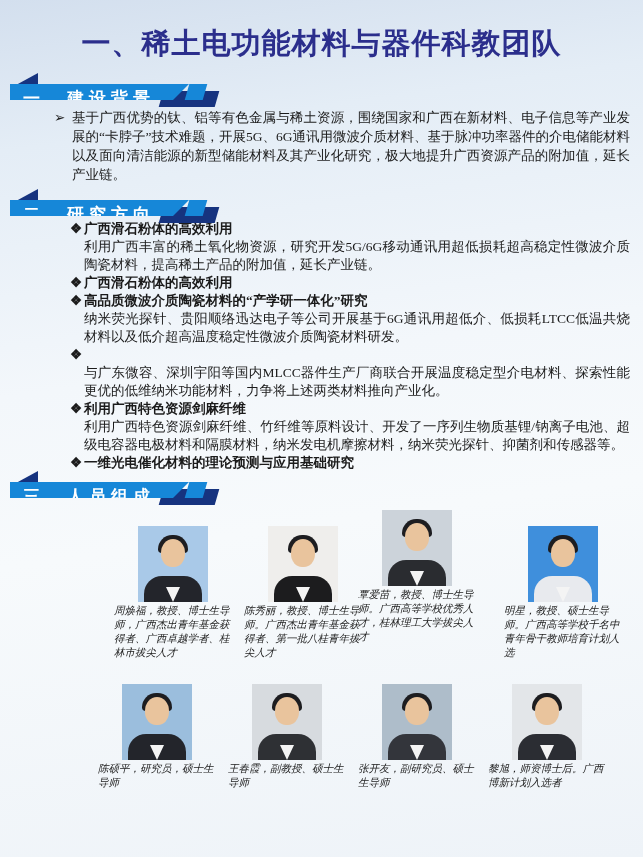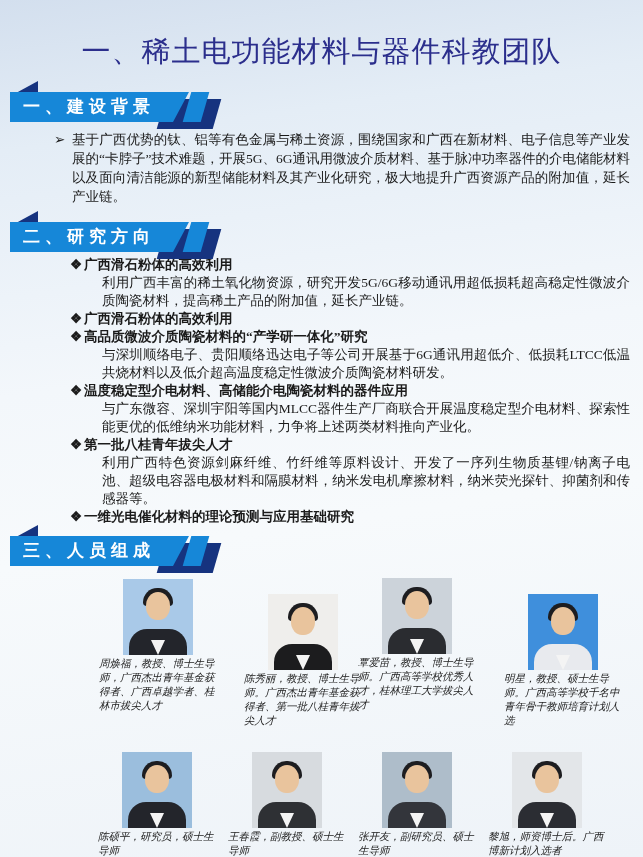--- a/index.html
+++ b/index.html
@@ -3,34 +3,34 @@
 <meta charset="utf-8">
 <style>
   html,body{margin:0;padding:0;}
   body{
     width:643px;height:857px;overflow:hidden;
     font-family:"Liberation Serif", serif;
     background:linear-gradient(172deg,#d3dfee 0%,#e4edf6 16%,#f3f7fb 42%,#f7fafc 60%,#eef3f8 100%);
     color:#1b1b1b;
   }
   .page-title{
-    margin:16px;padding-top:16px;text-align:center;
+    margin:8px;padding-top:16px;text-align:center;
     font-family:"Liberation Sans", sans-serif;
-    font-size:29px;font-weight:400;letter-spacing:1px;color:#2b2e8c;
+    font-size:29px;font-weight:700;letter-spacing:1px;color:#2b2e8c;
   }
   
   .ribbon{position:relative;width:fit-content;margin:20px 0 0 10px;z-index:0;}
   .ribbon .corner{
     position:absolute;top:-11px;left:6px;width:22px;height:12px;background:#16337f;
     clip-path:polygon(100% 0,100% 100%,0 100%);
   }
   .ribbon .band{
     display:block;background:#1687d8;color:#ffffff;
     font-family:"Liberation Sans", sans-serif;font-weight:bold;
-    font-size:17px;letter-spacing:5px;line-height:30px;height:30px;
+    font-size:17px;letter-spacing:5px;line-height:30px;height:16px;
     padding:0 34px 0 13px;
     clip-path:polygon(0 0,100% 0,calc(100% - 16px) 100%,0 100%);
   }
   .ribbon .under{
     position:absolute;top:7px;left:calc(100% - 28px);width:56px;height:100%;
     background:#16337f;transform:skewX(-16deg);z-index:-1;
   }
   .ribbon .stripe{
     position:absolute;top:0;left:calc(100% - 2px);width:18px;height:100%;
     background:#1687d8;transform:skewX(-16deg);
@@ -39,21 +39,21 @@
   .bg-para{
     display:flex;margin:8px 13px 0 54px;
     font-size:13.5px;line-height:19px;text-align:justify;
   }
   .bg-para .marker{flex:0 0 18px;color:#1b1b1b;}
   
   .items{margin:4px 13px 0 70px;}
   .item{margin-bottom:0;}
   .item-title{display:flex;font-weight:bold;font-size:13.5px;line-height:18px;}
   .item-title .marker{flex:0 0 14px;}
-  .item-body{margin-left:32px;font-size:13.5px;line-height:18px;text-align:justify;}
+  .item-body{margin-left:14px;font-size:13.5px;line-height:18px;text-align:justify;}
   
   .people{display:grid;grid-template-columns:repeat(4,122px);column-gap:8px;row-gap:8px;margin:12px 0 0 98px;}
   .person{width:118px;}
   .photo{
     position:relative;width:70px;height:76px;margin:0 auto 2px auto;overflow:hidden;
   }
   .photo .hair{position:absolute;top:9px;left:50%;transform:translateX(-50%);width:30px;height:18px;border-radius:15px 15px 4px 4px;background:#1d1d20;}
   .photo .head{position:absolute;top:13px;left:50%;transform:translateX(-50%);width:24px;height:28px;border-radius:50% 50% 46% 46%;background:#e9c49d;}
   .photo .torso{position:absolute;bottom:-8px;left:50%;transform:translateX(-50%);width:58px;height:34px;border-radius:18px 18px 0 0;}
   .photo .collar{position:absolute;bottom:0;left:50%;transform:translateX(-50%);width:14px;height:15px;background:#f4f4f4;clip-path:polygon(0 0,100% 0,50% 100%);}
@@ -97,53 +97,52 @@
     <div class="item-title">
       <span class="marker">❖</span>
       <span>广西滑石粉体的高效利用</span>
     </div>
   </div>
   <div class="item">
     <div class="item-title">
       <span class="marker">❖</span>
       <span>高品质微波介质陶瓷材料的“产学研一体化”研究</span>
     </div>
-    <div class="item-body">与深圳顺络电子、贵阳顺络迅达电子等公司开展基于6G通讯用超低介、低损耗LTCC低温共烧材料以及低介超高温度稳定性微波介质陶瓷材料研发。</div>
-  </div>
-  <div class="item">
-    <div class="item-title">
-      <span class="marker">❖</span>
-      <span>温度稳定型介电材料、高储能介电陶瓷材料的器件应用</span>
+    <div class="item-body">纳米荧光探针、贵阳顺络迅达电子等公司开展基于6G通讯用超低介、低损耗LTCC低温共烧材料以及低介超高温度稳定性微波介质陶瓷材料研发。</div>
+  </div>
+  <div class="item">
+    <div class="item-title">
+      <span class="marker">❖</span>
     </div>
     <div class="item-body">与广东微容、深圳宇阳等国内MLCC器件生产厂商联合开展温度稳定型介电材料、探索性能更优的低维纳米功能材料，力争将上述两类材料推向产业化。</div>
   </div>
   <div class="item">
     <div class="item-title">
       <span class="marker">❖</span>
-      <span>第一批八桂青年拔尖人才</span>
+      <span>利用广西特色资源剑麻纤维</span>
     </div>
     <div class="item-body">利用广西特色资源剑麻纤维、竹纤维等原料设计、开发了一序列生物质基锂/钠离子电池、超级电容器电极材料和隔膜材料，纳米发电机摩擦材料，纳米荧光探针、抑菌剂和传感器等。</div>
   </div>
   <div class="item">
     <div class="item-title">
       <span class="marker">❖</span>
       <span>一维光电催化材料的理论预测与应用基础研究</span>
     </div>
   </div>
 </div>
 
 <div class="ribbon" style="margin-top:10px;">
   <span class="corner"></span>
   <span class="under"></span>
   <span class="band">三、人员组成</span>
   <span class="stripe"></span>
 </div>
 
 <div class="people">
-  <figure class="person" style="margin:1px;">
+  <figure class="person" style="margin:16px;">
     <div class="photo" style="background: rgb(169, 201, 232);">
       <span class="hair"></span>
       <span class="head"></span>
       <span class="torso" style="background: rgb(35, 37, 43);"></span>
       <span class="collar"></span>
     </div>
     <figcaption class="caption">周焕福，教授、博士生导师，广西杰出青年基金获得者、广西卓越学者、桂林市拔尖人才</figcaption>
   </figure>
   <figure class="person" style="margin:16px;">
     <div class="photo" style="background: rgb(239, 238, 236);">

